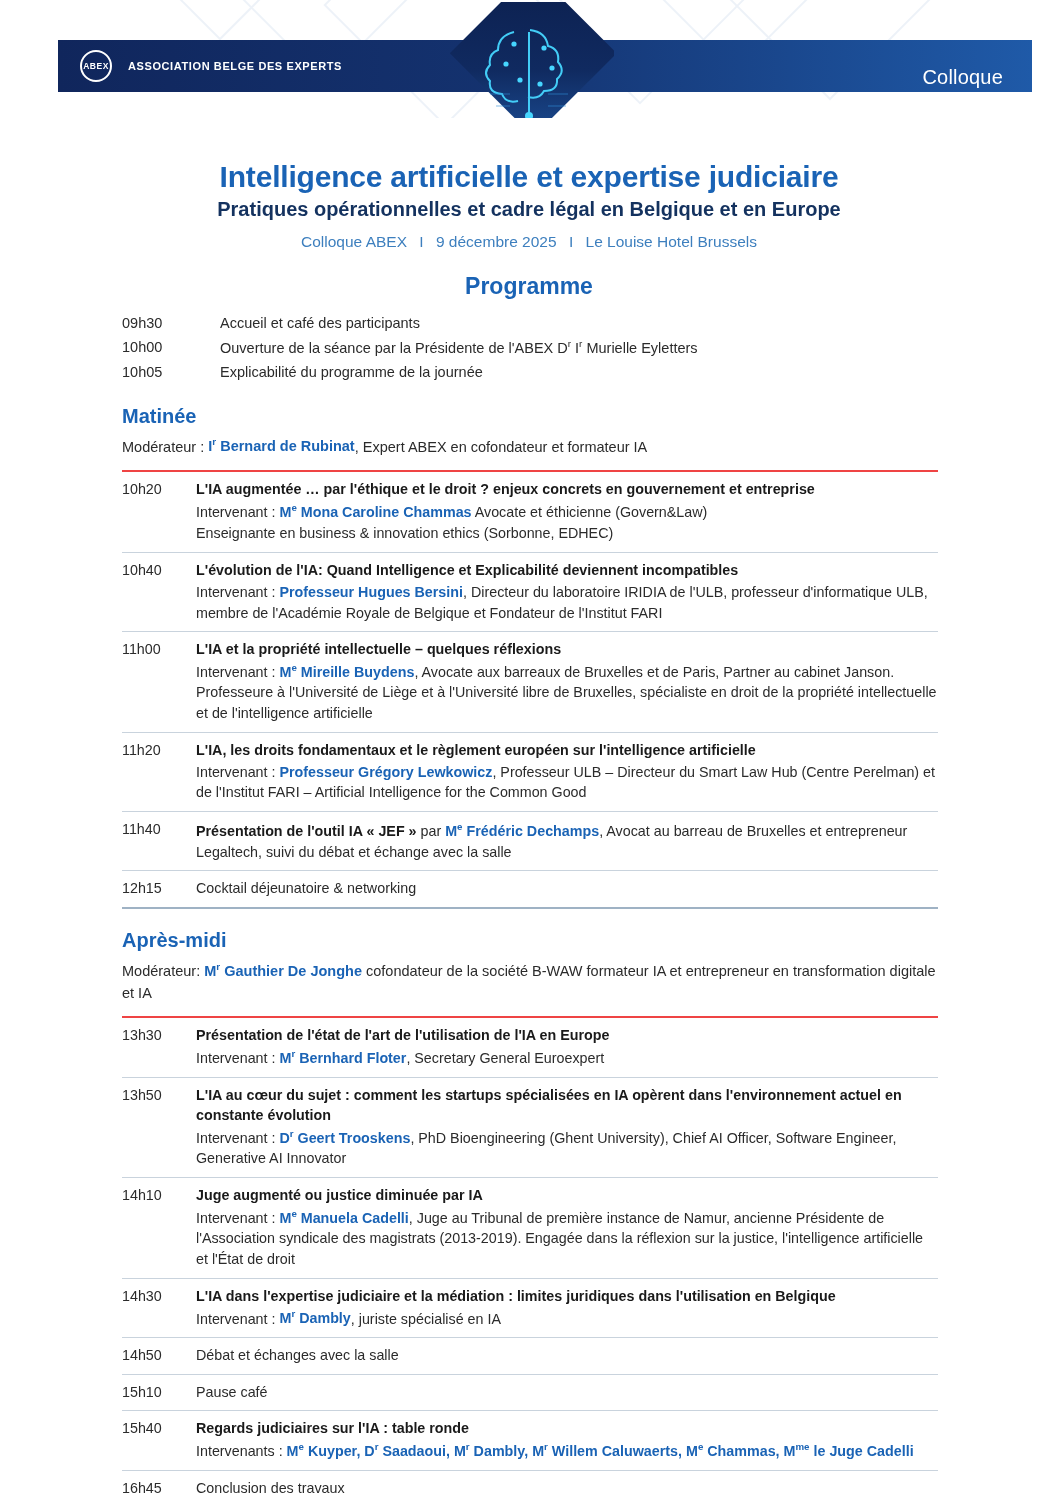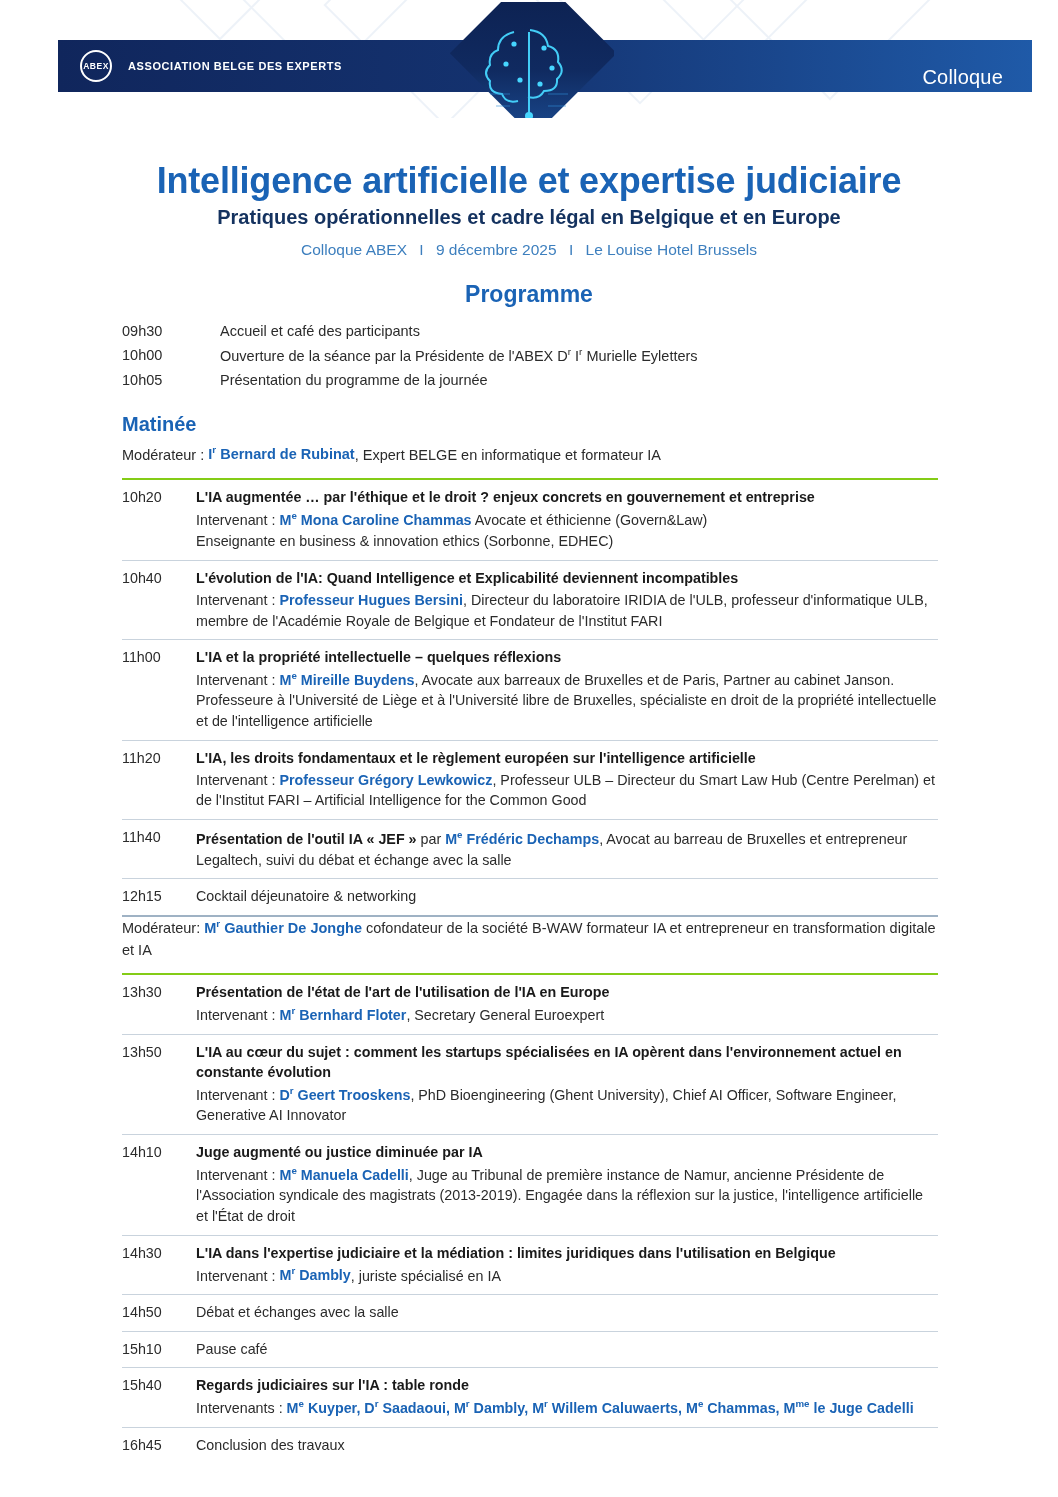--- a/index.html
+++ b/index.html
@@ -66,21 +66,21 @@
     position: absolute;
     left: 50%; top: 2px;
     transform: translateX(-50%) ;
     width: 170px; height: 170px;
   }
 
   
   .titles { text-align: center; margin-top: 42px; }
   .title-main {
     color: #1a63b5;
-    font-size: 36px;
+    font-size: 30px;
     font-weight: bold;
     letter-spacing: -0.2px;
   }
   .title-sub {
     color: #14325f;
     font-size: 20px;
     font-weight: bold;
     margin-top: 4px;
   }
   .title-meta {
@@ -127,21 +127,21 @@
     margin-bottom: 12px;
   }
   .hl { color: #1a63b5; font-weight: bold; }
   .sup { font-size: 0.68em; vertical-align: super; }
 
   table.sched {
     width: 100%;
     border-collapse: collapse;
   }
   table.sched tr { border-top: 1px solid #c9d3dd; }
-  table.sched tr:first-child { border-top: 2px solid #84cc16; }
+  table.sched tr:first-child { border-top: 2px solid #ef4444; }
   table.sched tr.last-row { border-bottom: 2px solid #9fb2c4; }
   table.sched td {
     padding: 7px 0 8px 0;
     vertical-align: top;
     font-size: 14.3px;
     color: #2b2b2b;
     line-height: 1.45;
   }
   td.time { width: 74px; white-space: nowrap; }
   .item-title { font-weight: bold; color: #1a1a1a; }
@@ -222,27 +222,27 @@
       <div class="prelim-row">
         <span class="prelim-time">09h30</span>
         <span>Accueil et café des participants</span>
       </div>
       <div class="prelim-row">
         <span class="prelim-time">10h00</span>
         <span>Ouverture de la séance par la Présidente de l'ABEX D<span class="sup">r</span> I<span class="sup">r</span> Murielle Eyletters</span>
       </div>
       <div class="prelim-row">
         <span class="prelim-time">10h05</span>
-        <span>Présentation du programme de la journée</span>
+        <span>Explicabilité du programme de la journée</span>
       </div>
     </div>
 
     <div class="section-title">Matinée</div>
     <div class="moderator">
-      <span>Modérateur : </span><span class="hl">I<span class="sup">r</span> Bernard de Rubinat</span><span>, Expert BELGE en informatique et formateur IA</span>
+      <span>Modérateur : </span><span class="hl">I<span class="sup">r</span> Bernard de Rubinat</span><span>, Expert ABEX en cofondateur et formateur IA</span>
     </div>
 
     <table class="sched">
       <tbody>
           <tr>
         <td class="time">10h20</td>
         <td>
           <div class="item-title">L'IA augmentée … par l'éthique et le droit ? enjeux concrets en gouvernement et entreprise</div>
           <div class="item-line">
             <span>Intervenant : </span><span class="hl">M<span class="sup">e</span> Mona Caroline Chammas</span><span> Avocate et éthicienne (Govern&amp;Law)</span>
@@ -285,20 +285,21 @@
           </div>
         </td>
       </tr>
       <tr class="last-row">
         <td class="time">12h15</td>
         <td>Cocktail déjeunatoire &amp; networking</td>
       </tr>
     </tbody>
       </table>
 
+    <div class="section-title">Après-midi</div>
     <div class="moderator">
       <span>Modérateur: </span><span class="hl">M<span class="sup">r</span> Gauthier De Jonghe</span><span> cofondateur de la société B-WAW formateur IA et entrepreneur en transformation digitale et IA</span>
     </div>
 
     <table class="sched">
       <tbody>
           <tr>
         <td class="time">13h30</td>
         <td>
           <div class="item-title">Présentation de l'état de l'art de l'utilisation de l'IA en Europe</div>

